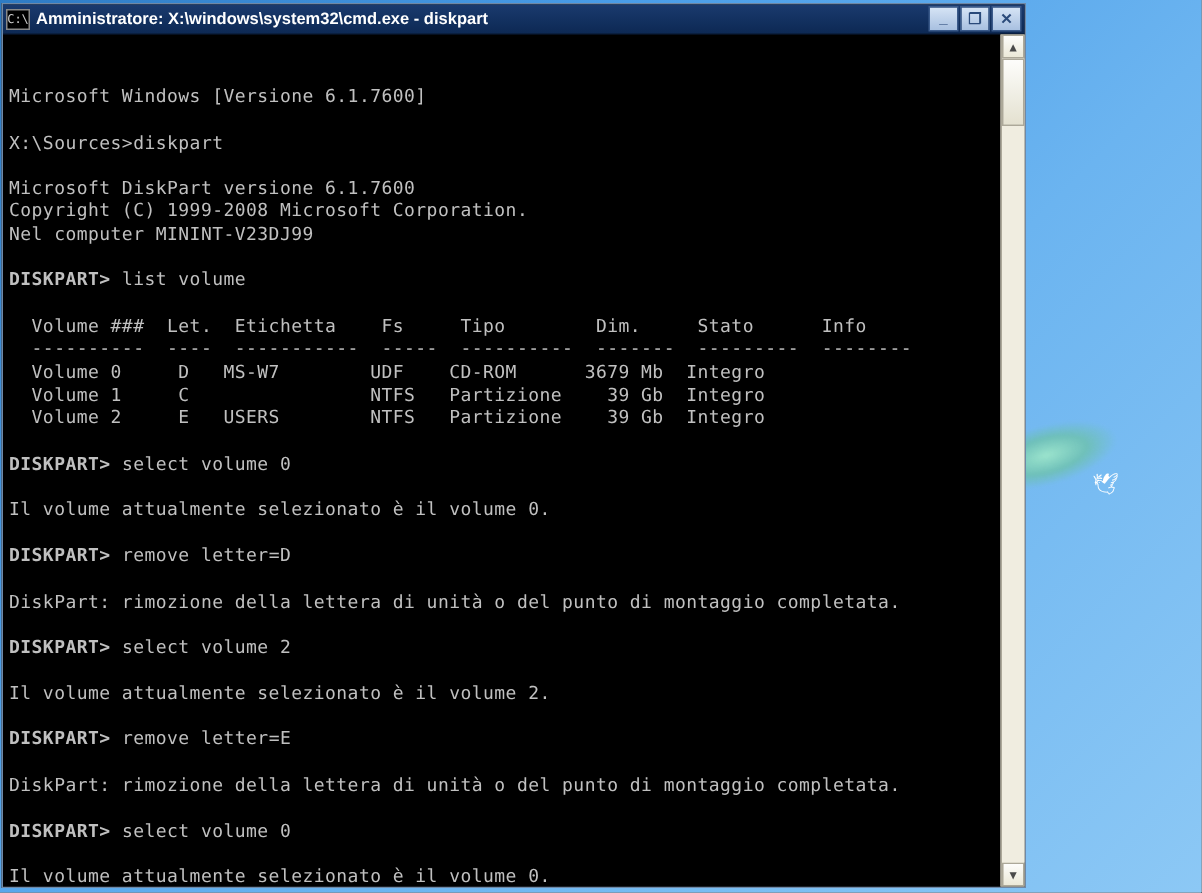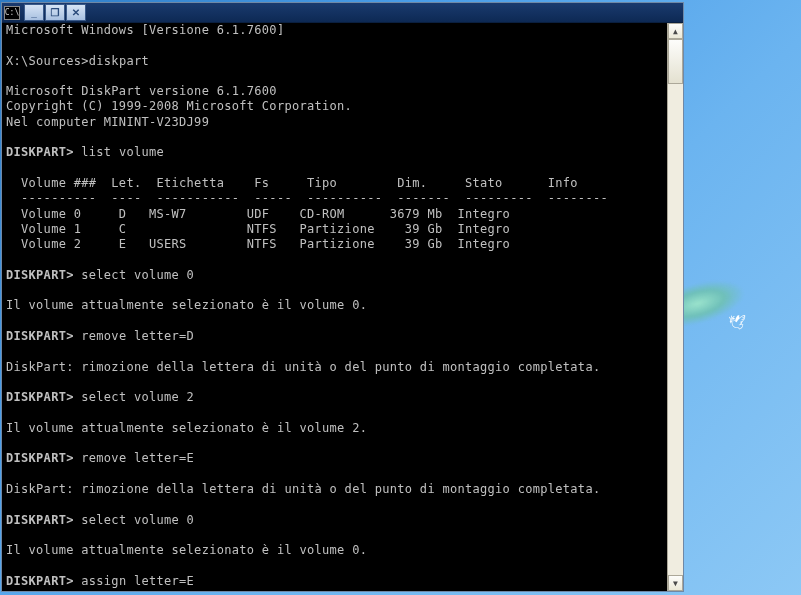--- a/index.html
+++ b/index.html
@@ -84,28 +84,29 @@
     font-family: Tahoma, sans-serif;
     font-size: 10px;
     font-weight: bold;
     color: #2a4a7a;
     cursor: pointer;
   }
   .terminal {
     flex: 1;
     background: #000;
     color: #c0c0c0;
-    padding: 0 4px;
+    padding: 10px 4px;
     font-family: "Lucida Console", "Consolas", monospace;
     font-size: 12px;
     line-height: 15.3px;
     white-space: pre;
     overflow: hidden;
     position: relative;
     letter-spacing: 0.3px;
+    margin-top: 24px;
   }
   .prompt-label { font-weight: bold; }
   .scrollbar {
     position: absolute;
     right: 0;
     top: 20px;
     bottom: 0;
     width: 16px;
     background: #ece9d8;
     border-left: 1px solid #aca899;
@@ -141,20 +142,21 @@
 </style>
 </head>
 <body>
 
 <div class="wallpaper-leaf"></div>
 <div class="wallpaper-bird">🕊</div>
 
 <div class="window">
   <div class="titlebar">
     <div class="titlebar-icon">C:\</div>
+    <div class="titlebar-text">Amministratore: X:\windows\system32\cmd.exe - diskpart</div>
     <div class="window-controls">
       <div class="win-btn">_</div>
       <div class="win-btn">❐</div>
       <div class="win-btn">✕</div>
     </div>
   </div>
 
   <div class="terminal"><span>Microsoft Windows [Versione 6.1.7600]</span>
 
 <span>X:\Sources&gt;</span><span>diskpart</span>

